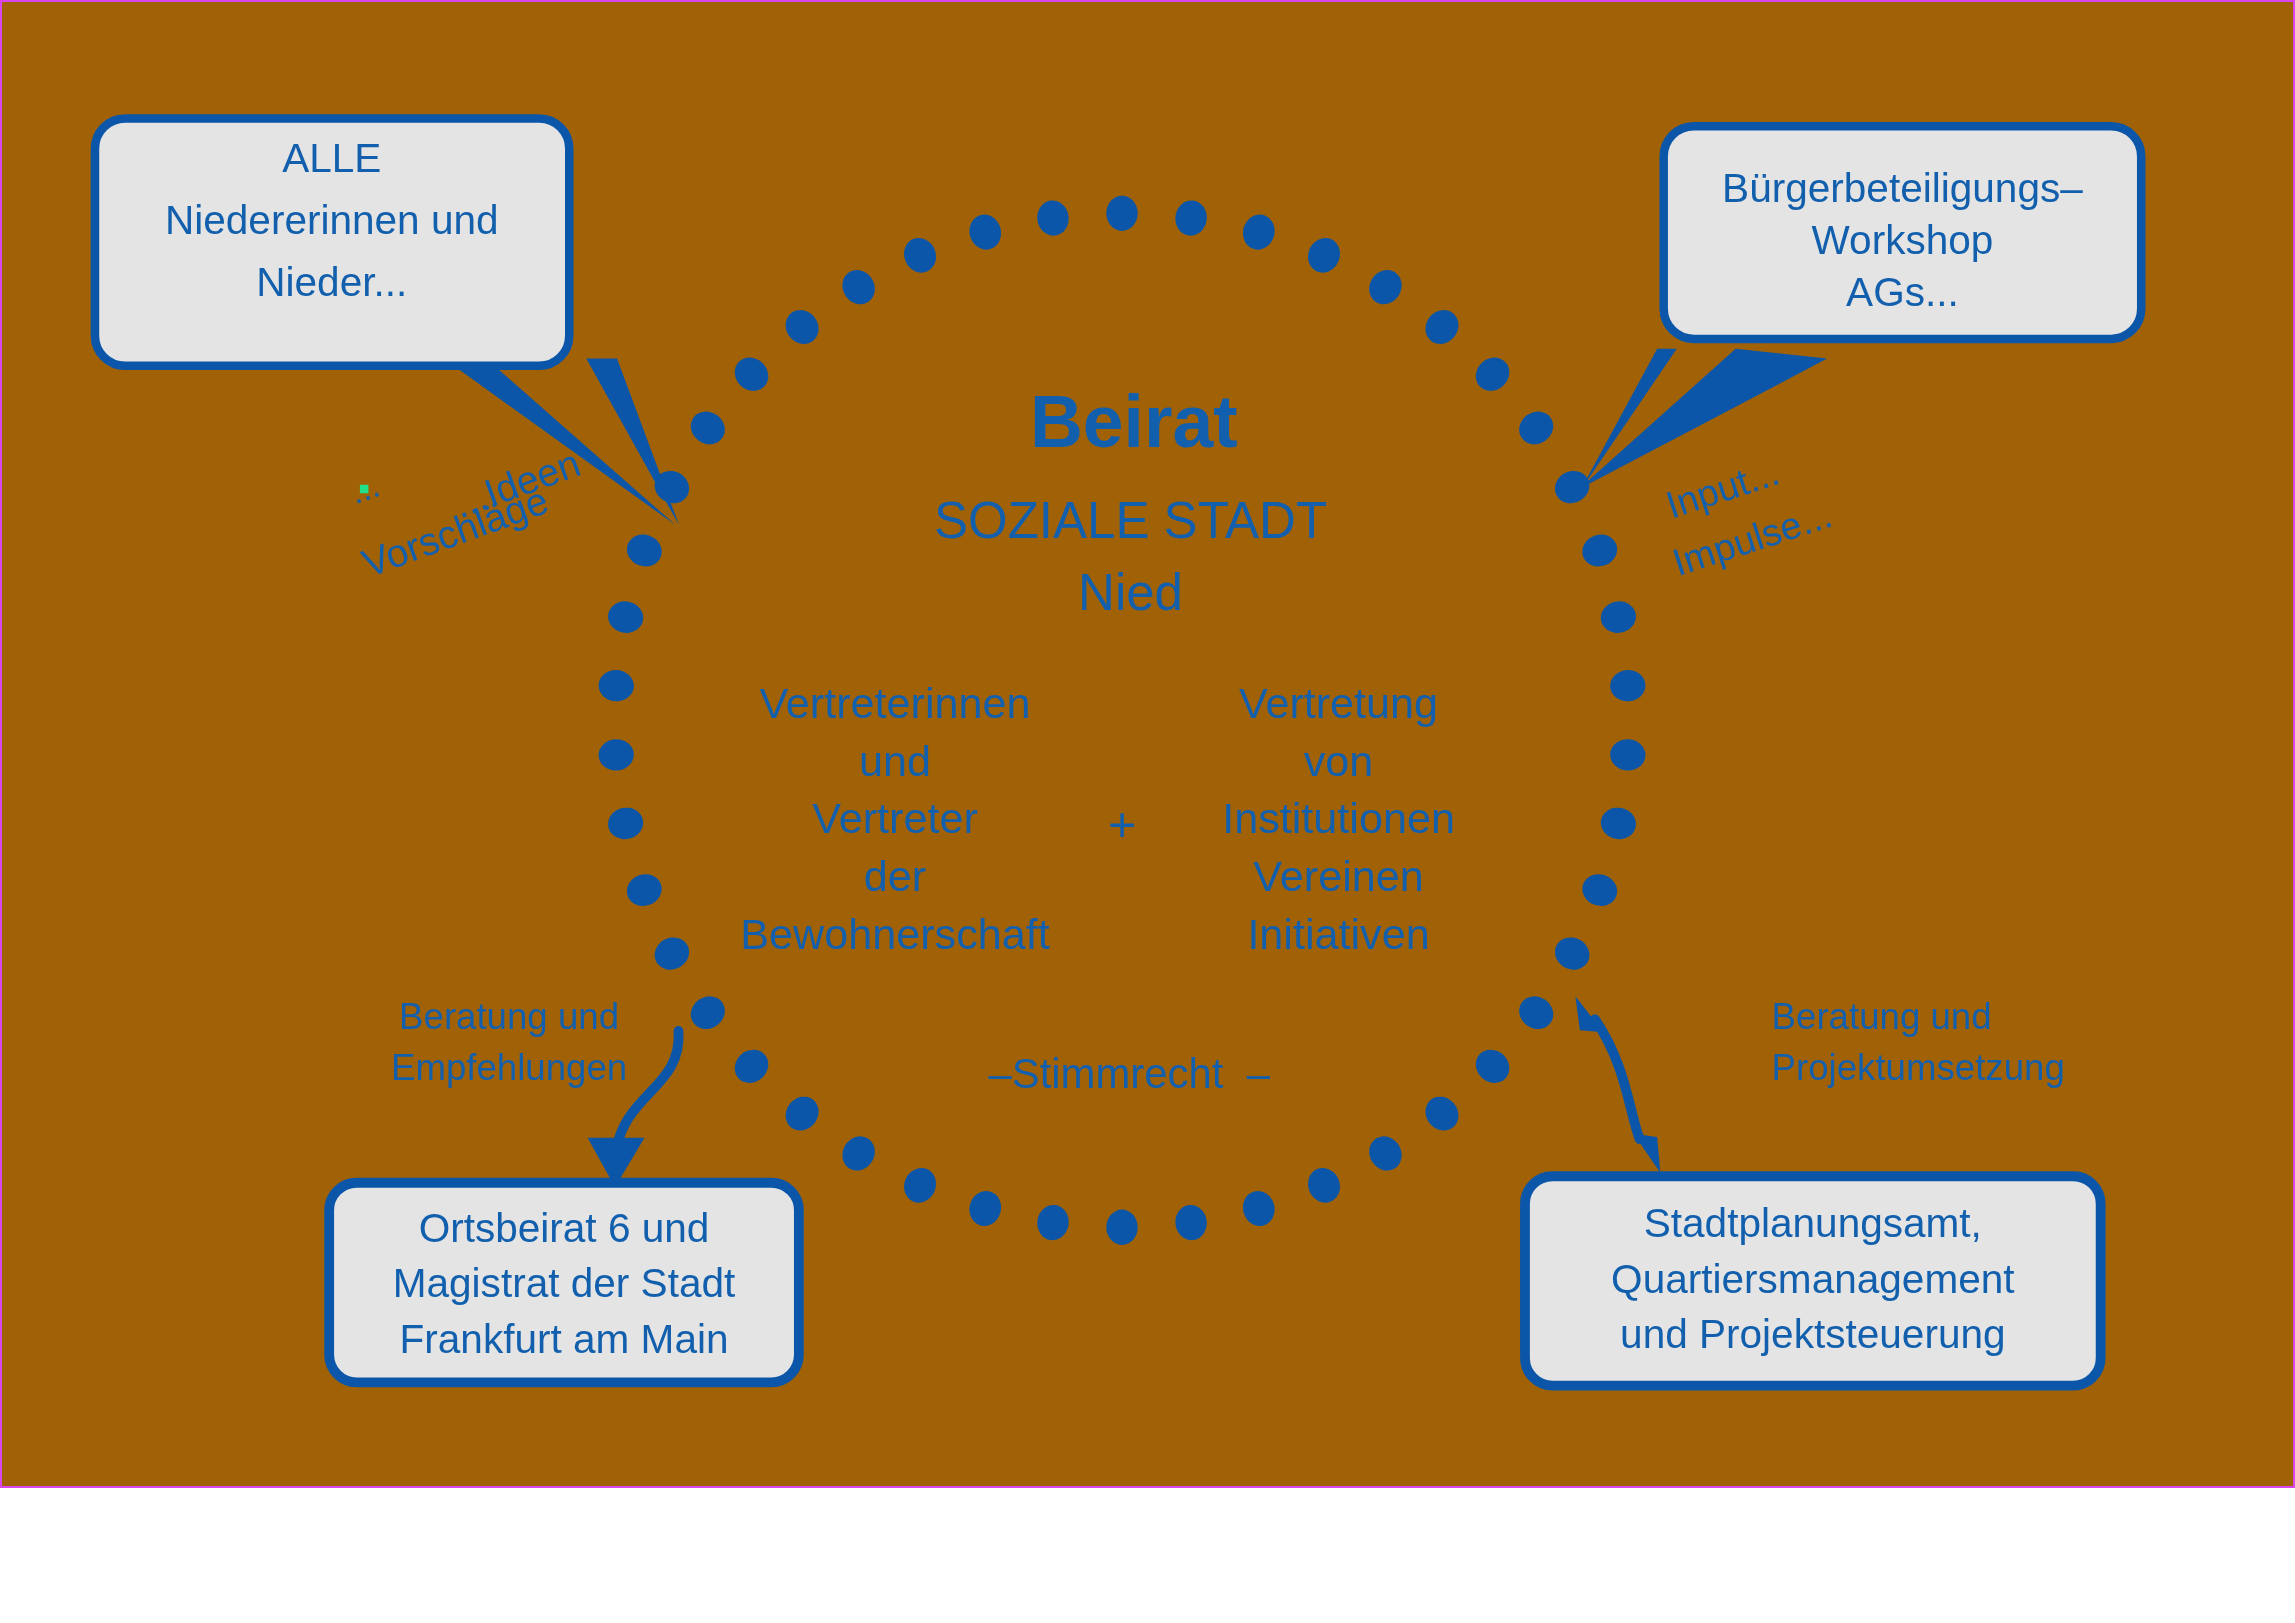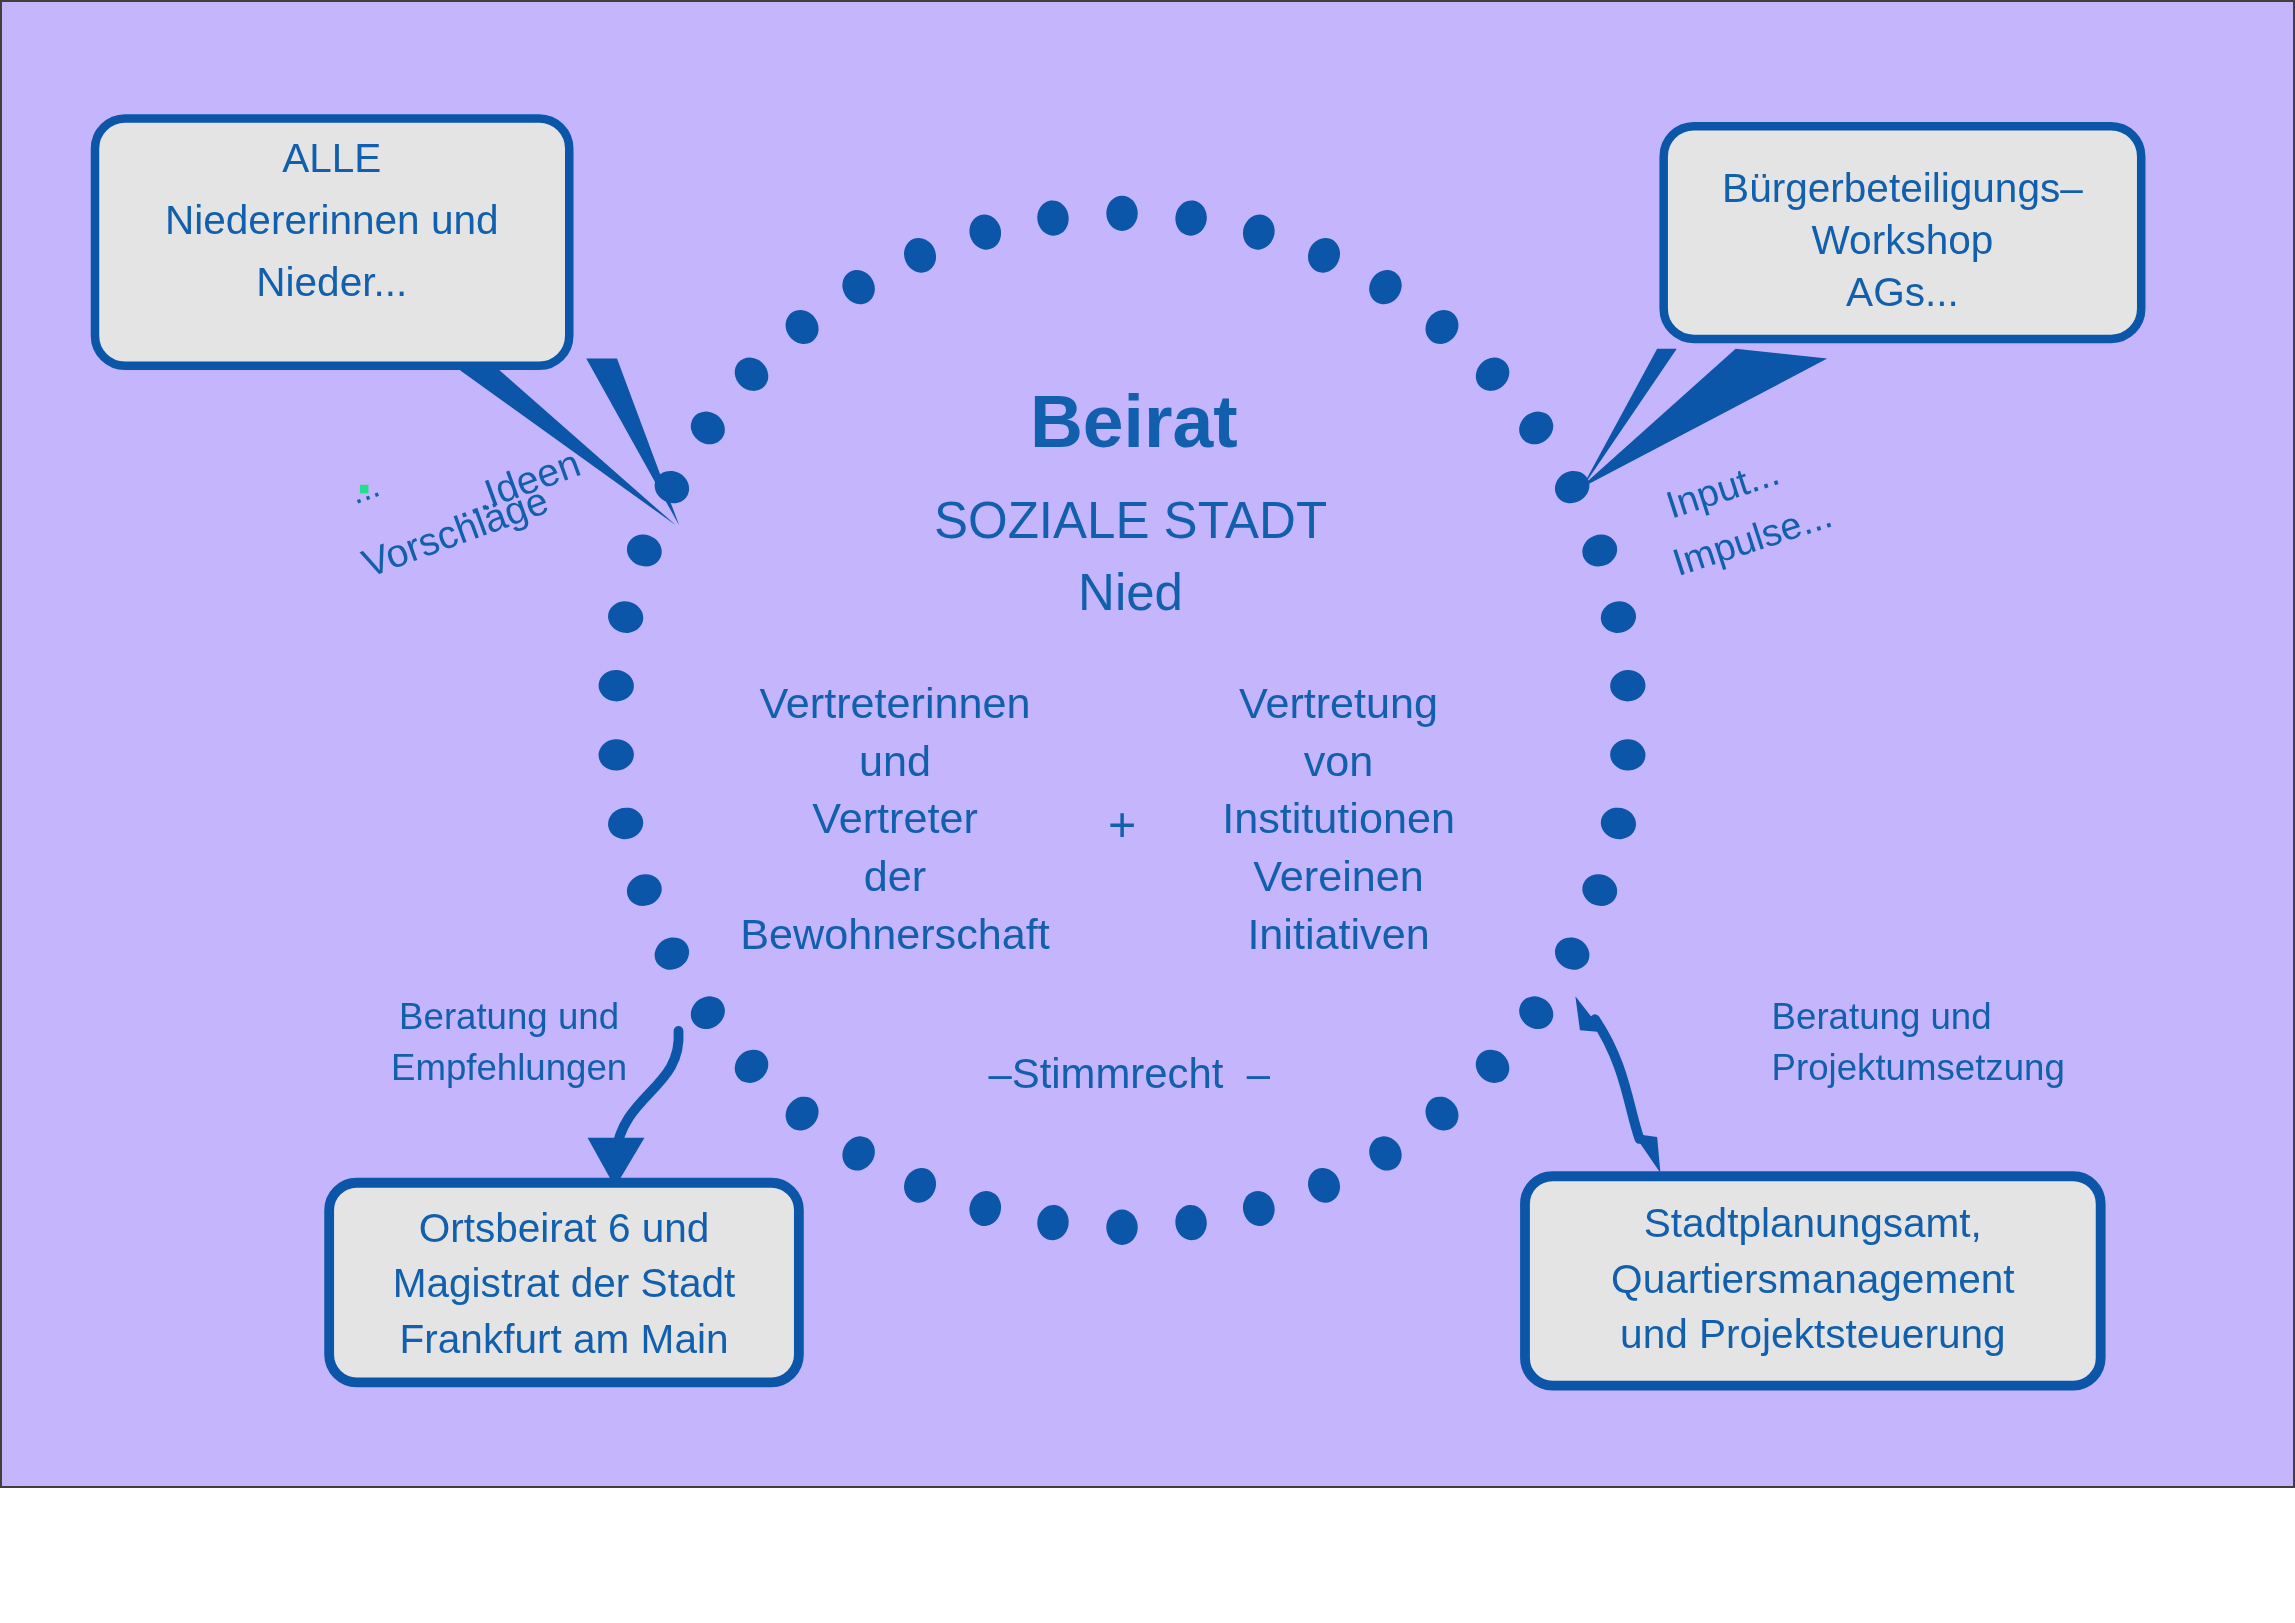--- a/index.html
+++ b/index.html
@@ -10,23 +10,23 @@
   body {
     width: 2295px;
     height: 1623px;
     overflow: hidden;
     font-family: "Liberation Sans", sans-serif;
   }
   #canvas {
     position: relative;
     width: 2295px;
     height: 1488px;
-    background: #c4b5fd;
+    background: #a16207;
     box-sizing: border-box;
-    border: 2px solid #404040;
+    border: 2px solid #d946ef;
   }
   #canvas > svg {
     position: absolute;
     top: 0; left: 0;
     width: 2295px;
     height: 1623px;
   }
   .bubble-text, .flat-text, .center-text, .edge-text, .arrow-label {
     fill: #1260ad;
     font-family: "Liberation Sans", sans-serif;

